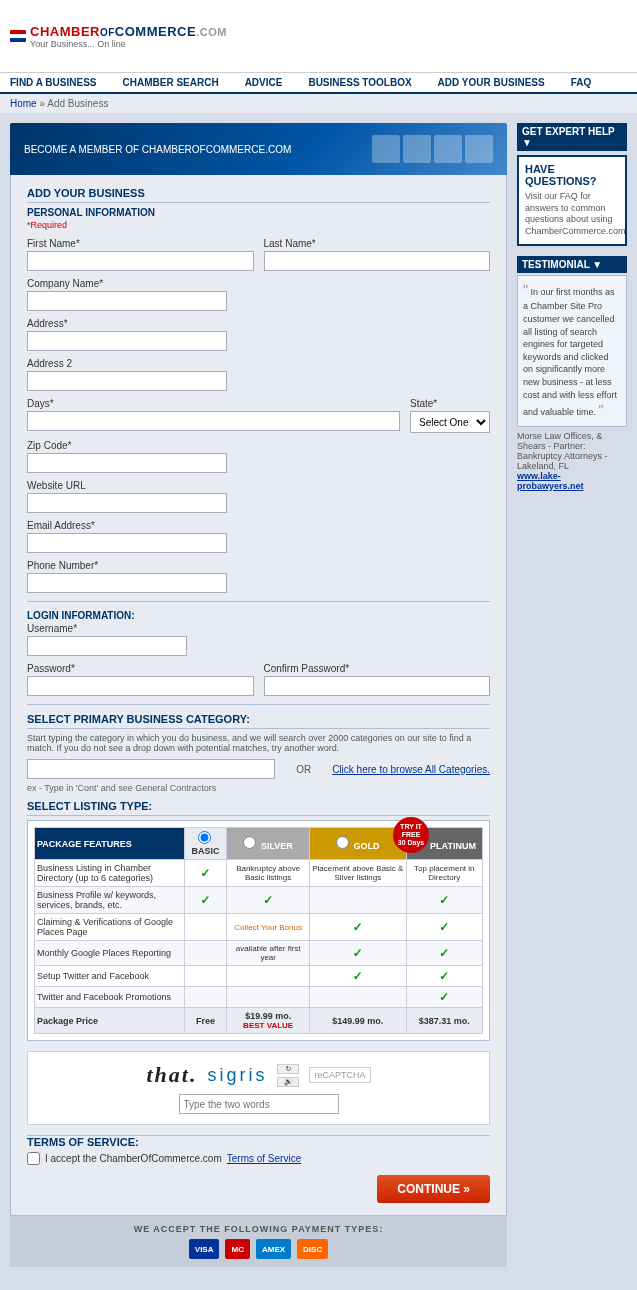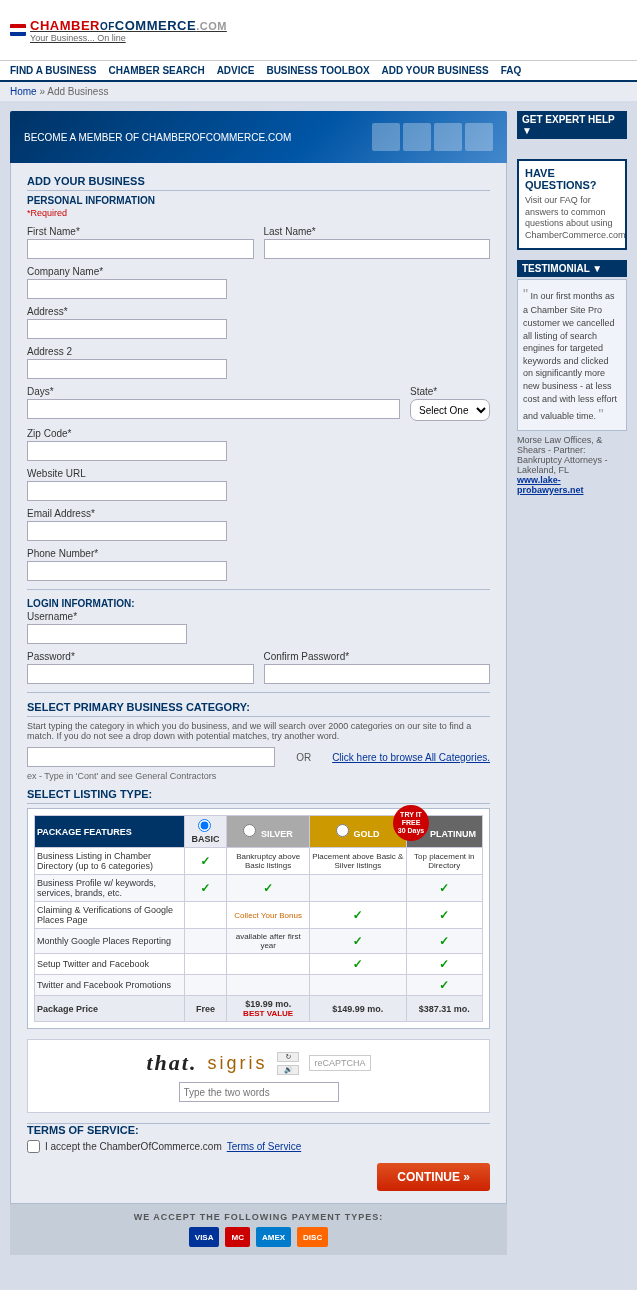--- a/index.html
+++ b/index.html
@@ -1,25 +1,25 @@
 <!DOCTYPE html>
 <html><head>
   <meta charset="utf-8">
   <style>
     * { box-sizing: border-box; margin: 0; padding: 0; }
     body { font-family: Arial, sans-serif; font-size: 11px; background: #d6dce8; color: #333; }
 
     
-    #header { background: #fff; border-bottom: 1px solid #ccc; padding: 17px 10px; display: flex; align-items: center; text-decoration: underline; }
+    #header { background: #fff; border-bottom: 1px solid #ccc; padding: 23px 10px; display: flex; align-items: center; }
     #header .logo-text { font-size: 14px; font-weight: bold; color: #003366; letter-spacing: 0.5px; }
     #header .logo-text span { color: #cc0000; }
     #header .logo-sub { font-size: 9px; color: #666; display: block; }
 
     
-    #nav { background: #fff; border-bottom: 2px solid #003366; padding: 4px 10px; display: flex; gap: 12px; }
+    #nav { background: #fff; border-bottom: 2px solid #003366; padding: 4px 10px; display: flex; gap: 26px; }
     #nav a { color: #003366; text-decoration: none; font-size: 10px; font-weight: bold; text-transform: uppercase; }
 
     
     #breadcrumb { padding: 4px 10px; font-size: 10px; color: #666; background: #e8ecf2; }
     #breadcrumb a { color: #003399; text-decoration: none; }
 
     
     #main { display: flex; gap: 10px; padding: 10px; max-width: 637px; }
 
     
@@ -36,21 +36,21 @@
     #form-container { background: #e8ecf2; border: 1px solid #b0bcd0; border-top: none; padding: 12px 16px; }
 
     .section-title { color: #003366; font-size: 11px; font-weight: bold; text-transform: uppercase; margin-bottom: 4px; border-bottom: 1px solid #b0bcd0; padding-bottom: 3px; }
     .sub-title { color: #003366; font-size: 10px; font-weight: bold; margin-bottom: 2px; }
     .required-note { color: #cc0000; font-size: 9px; margin-bottom: 8px; }
 
     .form-row { display: flex; gap: 10px; margin-bottom: 7px; }
     .form-group { display: flex; flex-direction: column; flex: 1; }
     .form-group label { font-size: 10px; color: #333; margin-bottom: 2px; }
     .form-group input, .form-group select { border: 1px solid #aab; background: #fff; padding: 2px 4px; font-size: 10px; height: 20px; width: 100%; }
-    .form-group select { height: 22px; border-radius: 7px; }
+    .form-group select { height: 22px; }
 
     .full-row { margin-bottom: 7px; }
     .full-row label { font-size: 10px; color: #333; display: block; margin-bottom: 2px; }
     .full-row input { border: 1px solid #aab; background: #fff; padding: 2px 4px; font-size: 10px; height: 20px; width: 100%; }
 
     .divider { border: none; border-top: 1px solid #b0bcd0; margin: 8px 0; }
 
     
     .category-note { font-size: 9px; color: #555; margin-bottom: 6px; }
     .category-row { display: flex; align-items: center; gap: 21px; margin-bottom: 4px; }
@@ -77,21 +77,21 @@
     table.pkg-table tr:nth-child(even) td { background: #f5f7fa; }
     .check-mark { color: #009900; font-size: 12px; font-weight: bold; }
     .price-row td { background: #e8ecf2 !important; font-weight: bold; font-size: 10px; }
     .price-best { color: #cc0000; font-size: 8px; display: block; }
     .radio-pkg { margin-right: 2px; }
 
     
     .captcha-container { background: #fff; border: 1px solid #ccd; padding: 10px; text-align: center; margin-bottom: 10px; }
     .captcha-words { display: flex; align-items: center; justify-content: center; gap: 10px; margin-bottom: 6px; }
     .captcha-word1 { font-family: 'Georgia', serif; font-size: 22px; font-weight: bold; color: #222; font-style: italic; letter-spacing: 2px; }
-    .captcha-word2 { font-family: 'Impact', sans-serif; font-size: 18px; color: #a16207; letter-spacing: 3px; }
+    .captcha-word2 { font-family: 'Impact', sans-serif; font-size: 18px; color: #0369a1; letter-spacing: 3px; }
     .captcha-icons { display: flex; flex-direction: column; gap: 3px; }
     .captcha-icon-box { width: 22px; height: 10px; background: #eee; border: 1px solid #ccc; font-size: 7px; display: flex; align-items: center; justify-content: center; }
     .captcha-logo { font-size: 9px; color: #999; border: 1px solid #ccc; padding: 2px 4px; }
     .captcha-input { border: 1px solid #aab; padding: 2px 4px; font-size: 10px; width: 160px; height: 20px; }
 
     
     .terms-section { border-top: 1px solid #b0bcd0; padding-top: 0; margin-top: 4px; }
     .terms-title { color: #003366; font-size: 11px; font-weight: bold; text-transform: uppercase; margin-bottom: 4px; }
     .terms-check { display: flex; align-items: center; gap: 5px; font-size: 10px; }
     .terms-check a { color: #003399; }
@@ -107,21 +107,21 @@
     .card { height: 20px; padding: 2px 6px; border-radius: 2px; font-size: 8px; font-weight: bold; display: flex; align-items: center; color: #fff; }
     .visa-card { background: #003399; }
     .mc-card { background: #cc0000; }
     .amex-card { background: #007bcc; }
     .disc-card { background: #ff6600; color: #fff; }
 
     
     #sidebar { width: 110px; flex-shrink: 0; }
     .sidebar-expert { margin-bottom: 8px; }
     .sidebar-expert .expert-title { background: #003366; color: #fff; font-size: 10px; font-weight: bold; padding: 3px 5px; text-transform: uppercase; }
-    .sidebar-have-q { background: #fff; border: 2px solid #003366; padding: 6px; margin-top: 20px; }
+    .sidebar-have-q { background: #fff; border: 2px solid #003366; padding: 6px; margin-top: 4px; }
     .sidebar-have-q .hq-title { font-size: 11px; font-weight: bold; color: #003366; text-transform: uppercase; margin-bottom: 4px; }
     .sidebar-have-q p { font-size: 9px; color: #555; line-height: 1.3; }
 
     .testimonial-box { margin-top: 10px; }
     .testimonial-title { background: #003366; color: #fff; font-size: 10px; font-weight: bold; padding: 3px 5px; text-transform: uppercase; }
     .testimonial-text { background: #f0f4fa; border: 1px solid #b0bcd0; padding: 5px; font-size: 9px; color: #444; line-height: 1.4; margin-top: 2px; }
     .testimonial-author { margin-top: 4px; font-size: 9px; color: #333; font-weight: bold; }
     .testimonial-author span { font-weight: normal; color: #555; display: block; }
     .testimonial-link { color: #003399; font-size: 9px; text-decoration: underline; }
 

